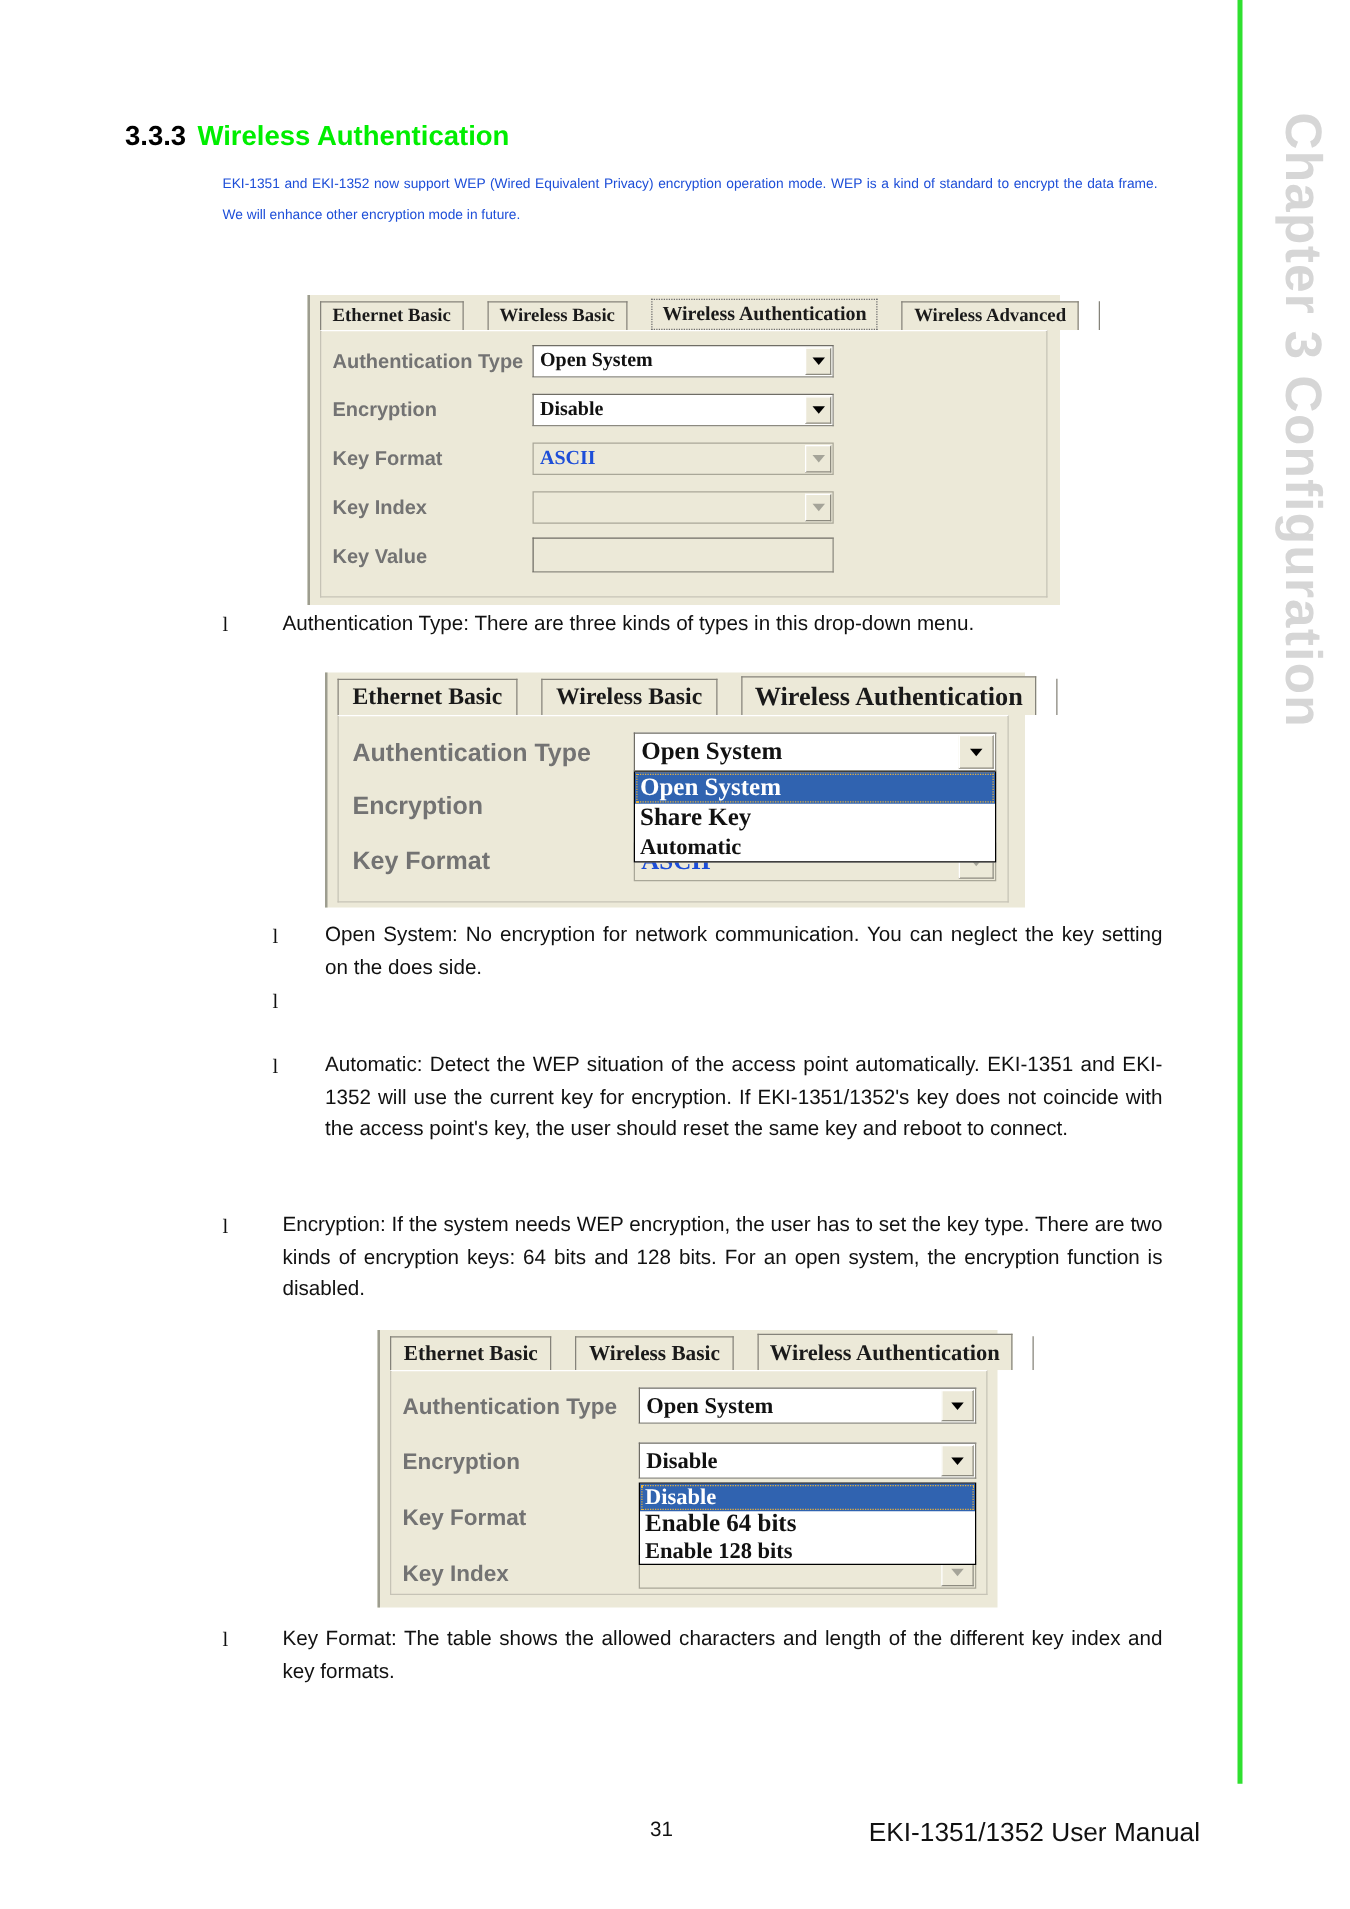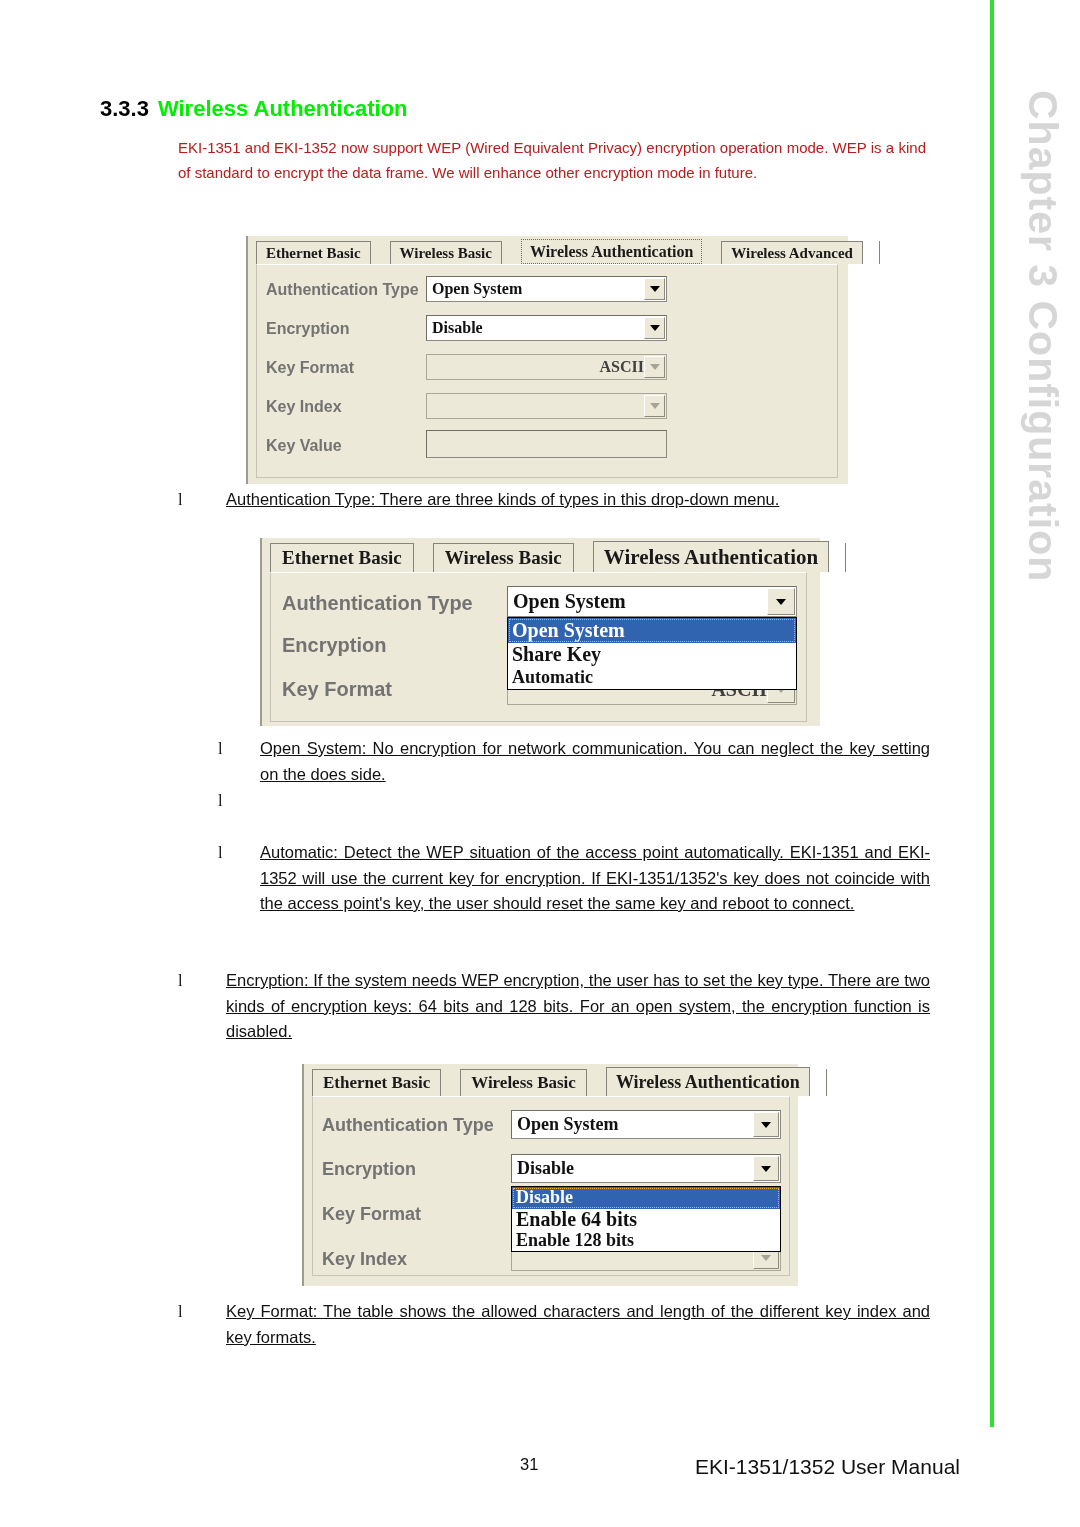--- a/index.html
+++ b/index.html
@@ -65,44 +65,43 @@
     white-space: nowrap;
   }
   .heading .num { color: #000000; }
   .heading .title { color: #00ee00; margin-left: 9px; }
 
   .intro {
     position: absolute;
     left: 178px;
     top: 135px;
     width: 748px;
-    font-size: 15px;
+    font-size: 11px;
     line-height: 25px;
-    color: #b91c1c;
+    color: #1d4ed8;
     text-align: justify;
   }
 
   .bullet {
     position: absolute;
     font-size: 16.5px;
     line-height: 25.5px;
     color: #111111;
   }
   .bullet .mark {
     position: absolute;
     left: 0;
     top: 0;
     width: 18px;
     font-family: "Liberation Serif", serif;
   }
   .bullet .btext {
     display: block;
     margin-left: 48px;
     text-align: justify;
-    text-decoration: underline;
   }
   .bullet.sub .btext { margin-left: 40px; text-indent: 0; }
 
   
   .shot {
     position: absolute;
     background: #ece9d8;
     box-sizing: border-box;
   }
   .shot .edge-l {
@@ -194,21 +193,21 @@
     border-left: 5px solid transparent;
     border-right: 5px solid transparent;
     border-top: 6px solid #000000;
   }
   .arrow.dim { border-top-color: #a5a499; }
 
   .combo.disabled {
     background: #ece9d8;
     border: 1px solid #a9a798;
   }
-  .combo.disabled .ctext { color: #404040; text-align: right; }
+  .combo.disabled .ctext { color: #1d4ed8; }
 
   .textbox {
     position: absolute;
     box-sizing: border-box;
     background: #ece9d8;
     border: 1px solid #8c8a80;
     border-top-color: #6f6d65;
     border-left-color: #6f6d65;
   }
 

